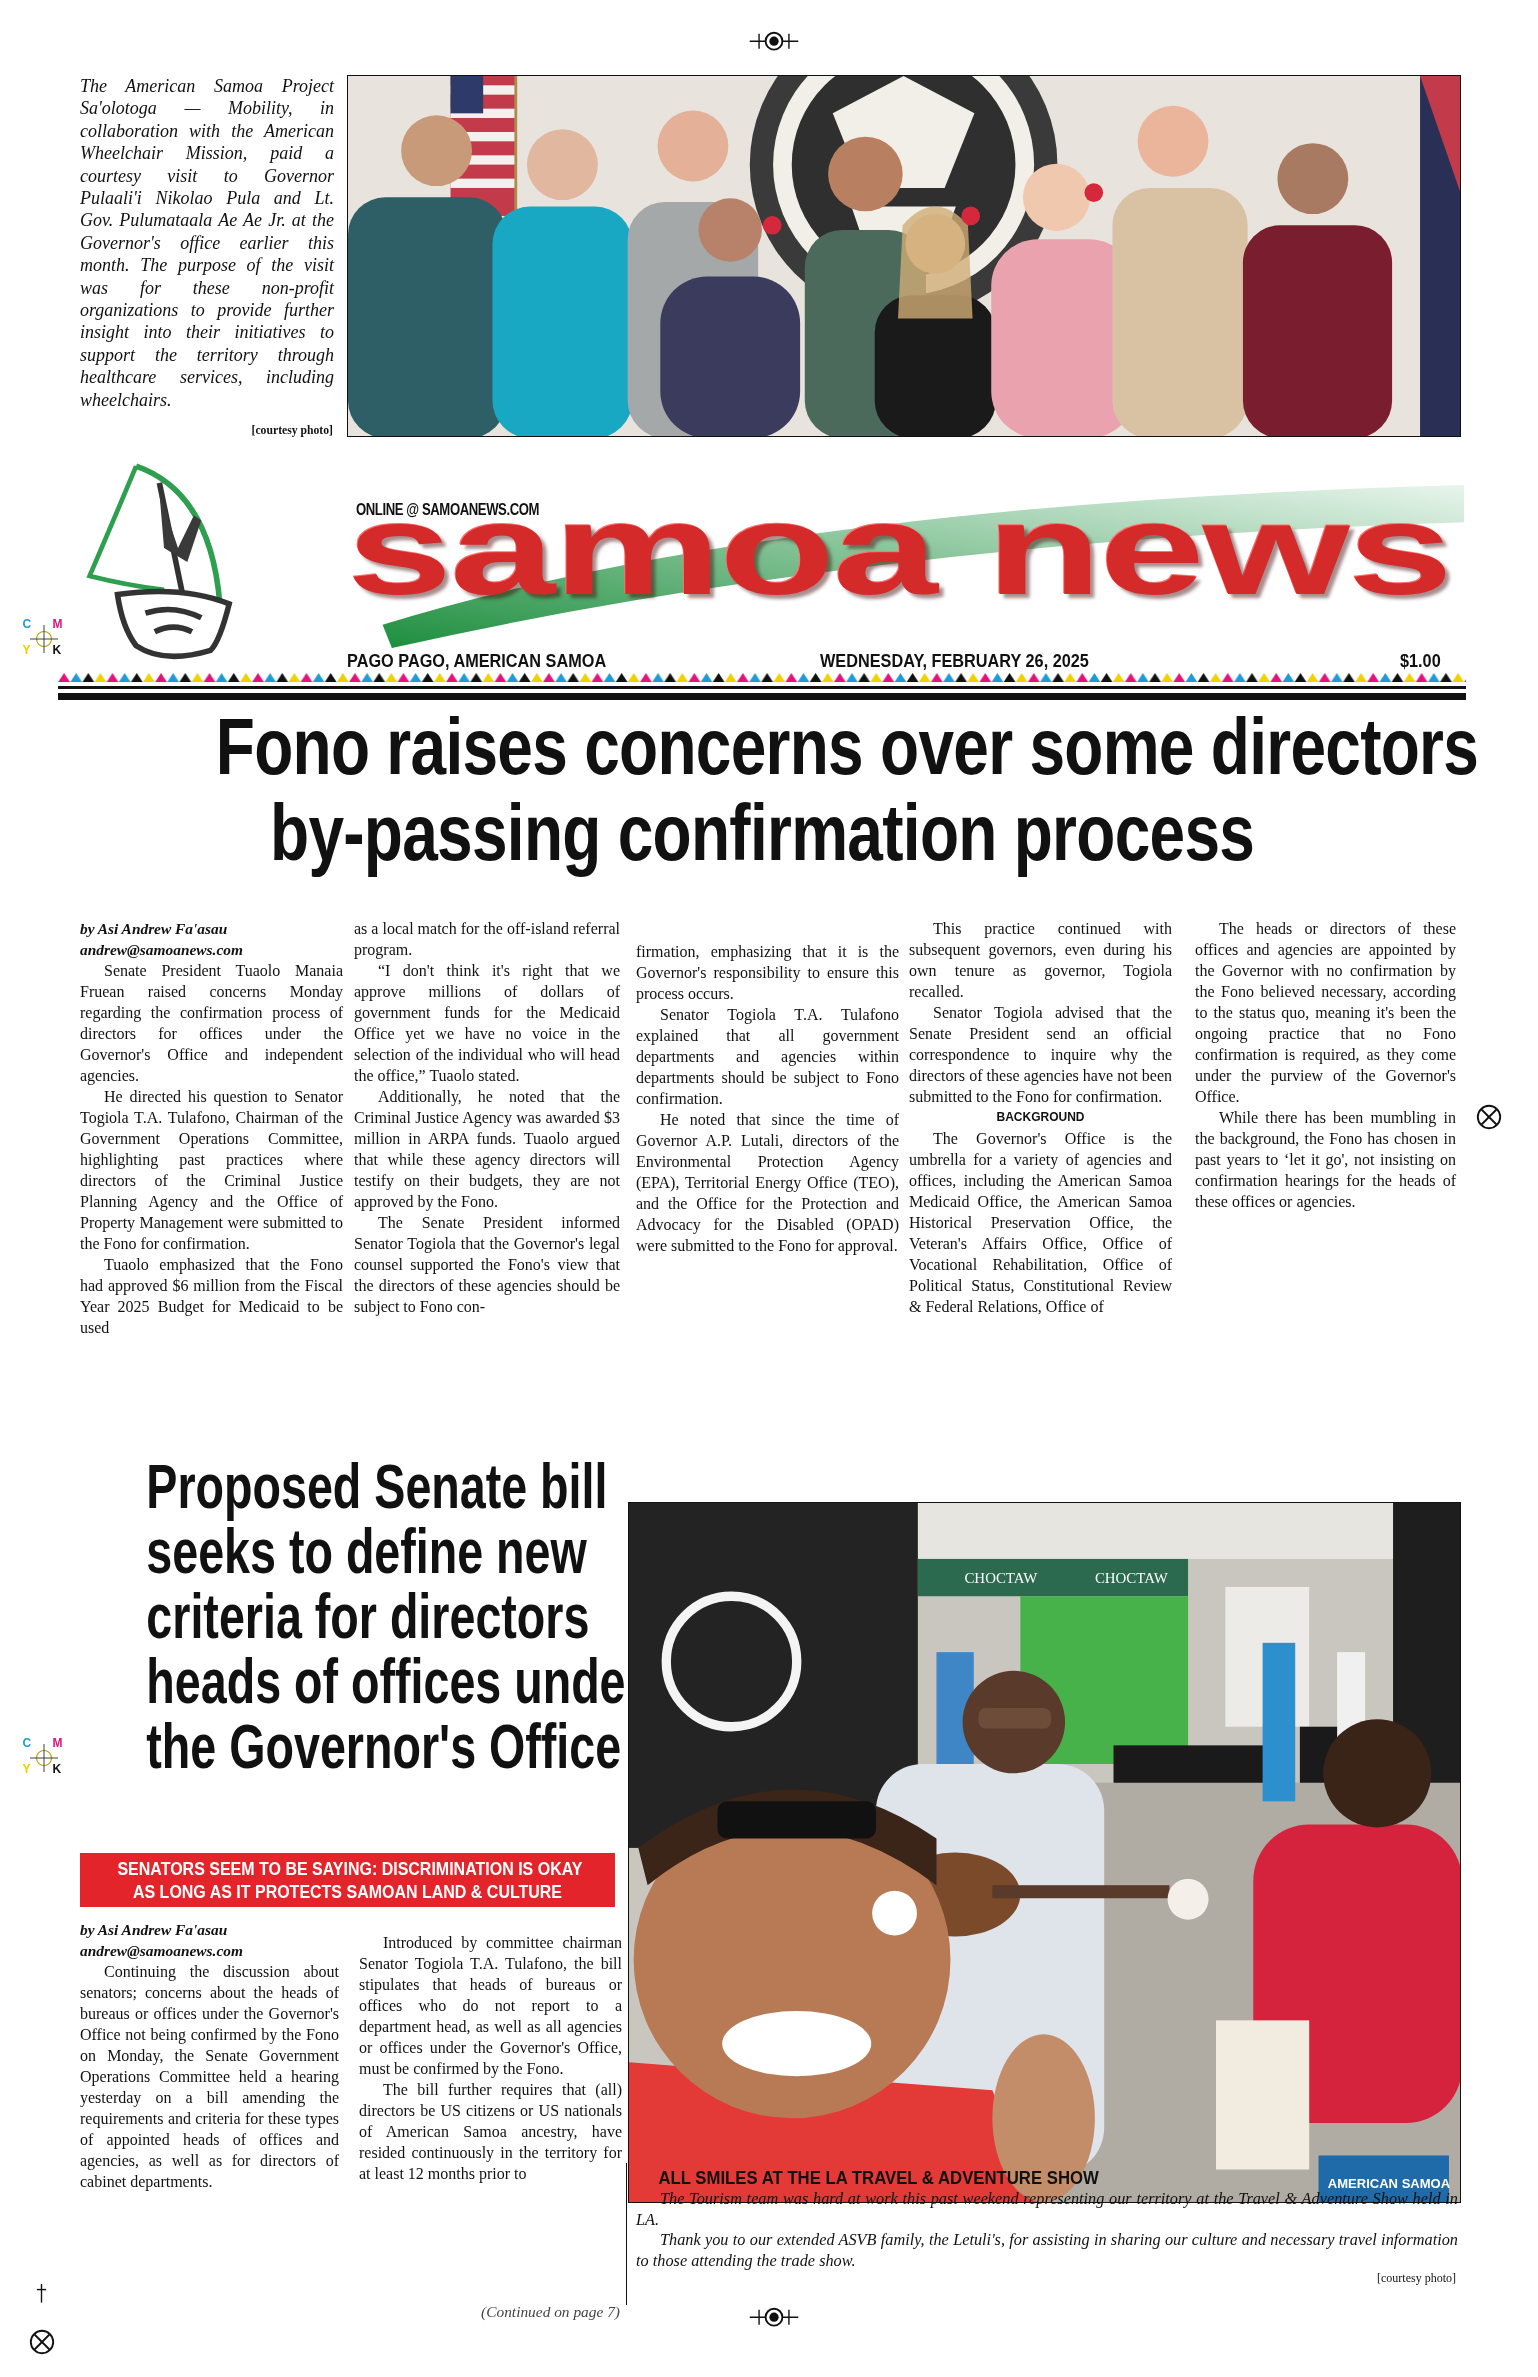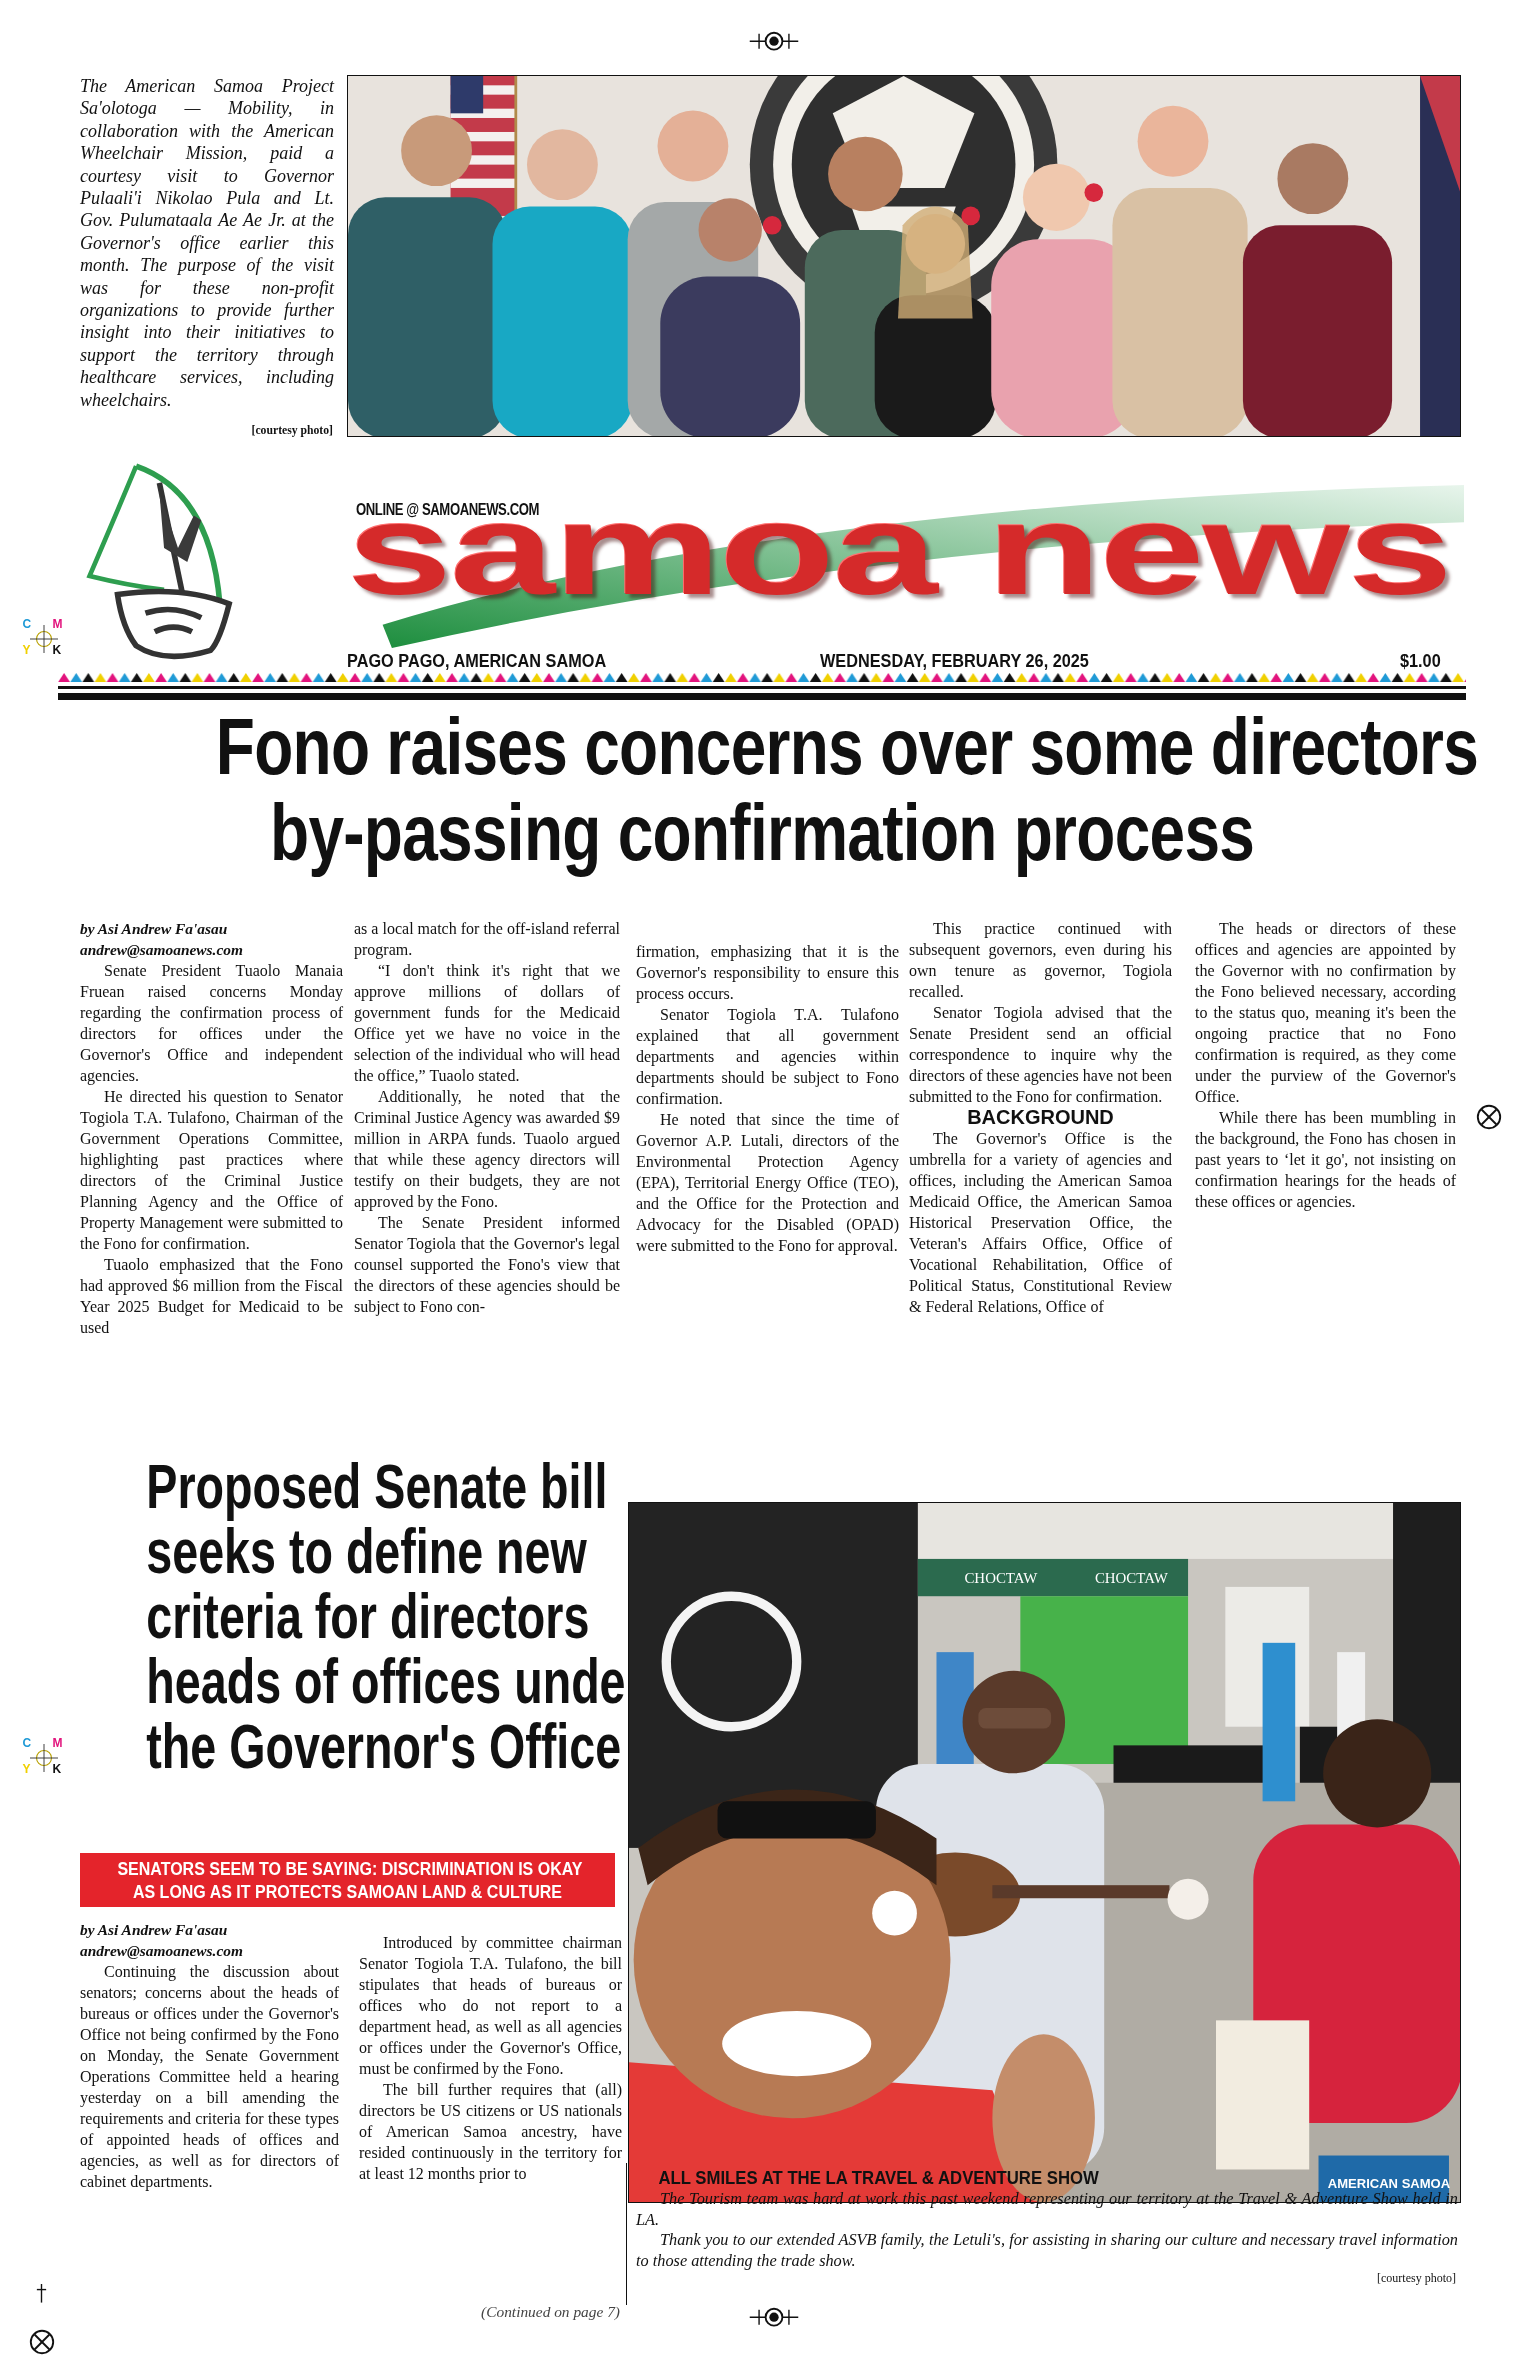--- a/index.html
+++ b/index.html
@@ -38,21 +38,21 @@
   .rule-thick { left: 58px; top: 693px; width: 1408px; height: 6.5px; background: #111; }
 
   
   .hl1 { left: 58px; top: 704px; width: 1408px; text-align: center; font-family: "Liberation Sans", sans-serif; font-weight: bold; font-size: 80px; line-height: 86px; letter-spacing: -0.9px; }
   .hl1 span { display: inline-block; transform: scaleX(0.80); transform-origin: center; white-space: nowrap; }
 
   
   .col { font-size: 16px; line-height: 21px; text-align: justify; hyphens: auto; }
   .col p { text-indent: 24px; }
   .byline { font-style: italic; font-weight: bold; font-size: 15.4px; line-height: 21px; text-indent: 0 !important; }
-  .subhead { text-align: center; text-indent: 0 !important; font-family: "Liberation Sans", sans-serif; font-weight: bold; font-size: 20px; }
+  .subhead { text-align: center; text-indent: 0 !important; font-family: "Liberation Sans", sans-serif; font-weight: bold; font-size: 12px; }
   .c1 { left: 80px; top: 918px; width: 263px; }
   .c2 { left: 354px; top: 918px; width: 266px; }
   .c3 { left: 636px; top: 918px; width: 263px; margin-top: 23px; }
   .c4 { left: 909px; top: 918px; width: 263px; }
   .c5 { left: 1195px; top: 918px; width: 261px; }
 
   
   .hl2 { left: 76px; top: 1454px; width: 541px; text-align: center; font-family: "Liberation Sans", sans-serif; font-weight: bold; font-size: 63px; line-height: 65px; }
   .hl2 span { display: block; transform: scaleX(0.74); transform-origin: center; white-space: nowrap; }
   .redbox { left: 80px; top: 1853px; width: 535px; height: 54px; background: #e4242b; color: #fff; text-align: center; font-family: "Liberation Sans", sans-serif; font-weight: bold; font-size: 18.6px; line-height: 23px; padding-top: 3.7px; }
@@ -224,21 +224,21 @@
 <div class="abs col c1">
   <p class="byline">by Asi Andrew Fa'asau</p>
   <p class="byline">andrew@samoanews.com</p>
   <p>Senate President Tuaolo Manaia Fruean raised concerns Monday regarding the confirmation process of directors for offices under the Governor's Office and independent agencies.</p>
   <p>He directed his question to Senator Togiola T.A. Tulafono, Chairman of the Government Operations Committee, highlighting past practices where directors of the Criminal Justice Planning Agency and the Office of Property Management were submitted to the Fono for confirmation.</p>
   <p>Tuaolo emphasized that the Fono had approved $6 million from the Fiscal Year 2025 Budget for Medicaid to be used</p>
 </div>
 <div class="abs col c2">
   <p style="text-indent:0">as a local match for the off-island referral program.</p>
   <p>“I don't think it's right that we approve millions of dollars of government funds for the Medicaid Office yet we have no voice in the selection of the individual who will head the office,” Tuaolo stated.</p>
-  <p>Additionally, he noted that the Criminal Justice Agency was awarded $9 million in ARPA funds. Tuaolo argued that while these agency directors will testify on their budgets, they are not approved by the Fono.</p>
+  <p>Additionally, he noted that the Criminal Justice Agency was awarded $3 million in ARPA funds. Tuaolo argued that while these agency directors will testify on their budgets, they are not approved by the Fono.</p>
   <p>The Senate President informed Senator Togiola that the Governor's legal counsel supported the Fono's view that the directors of these agencies should be subject to Fono con-</p>
 </div>
 <div class="abs col c3">
   <p style="text-indent:0">firmation, emphasizing that it is the Governor's responsibility to ensure this process occurs.</p>
   <p>Senator Togiola T.A. Tulafono explained that all government departments and agencies within departments should be subject to Fono confirmation.</p>
   <p>He noted that since the time of Governor A.P. Lutali, directors of the Environmental Protection Agency (EPA), Territorial Energy Office (TEO), and the Office for the Protection and Advocacy for the Disabled (OPAD) were submitted to the Fono for approval.</p>
 </div>
 <div class="abs col c4">
   <p>This practice continued with subsequent governors, even during his own tenure as governor, Togiola recalled.</p>
   <p>Senator Togiola advised that the Senate President send an official correspondence to inquire why the directors of these agencies have not been submitted to the Fono for confirmation.</p>

